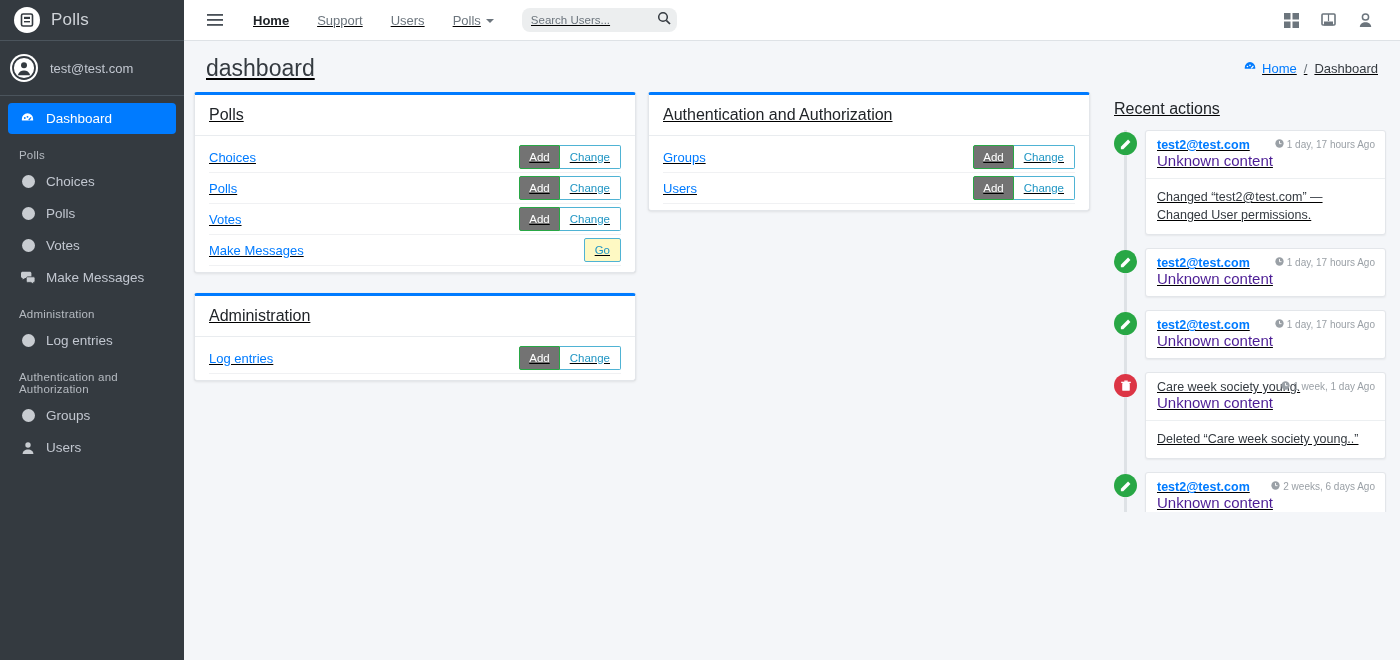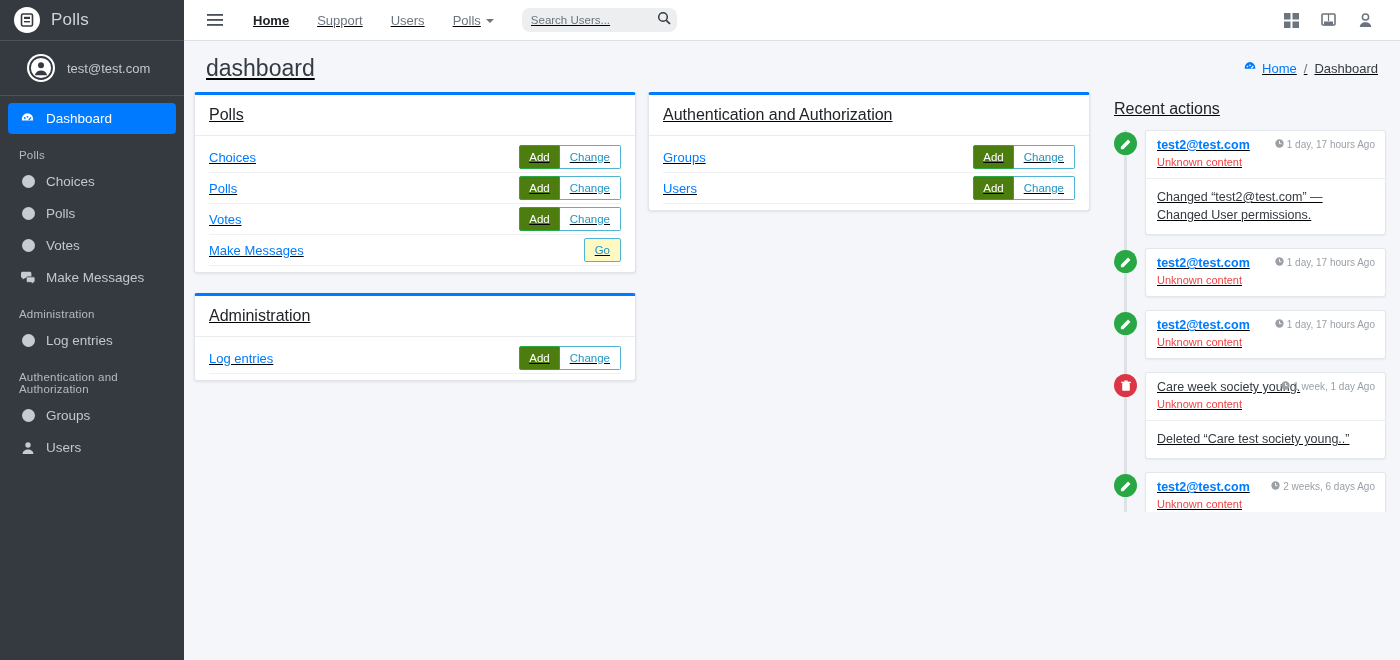--- a/index.html
+++ b/index.html
@@ -26,21 +26,21 @@
   }
   .brand-logo {
     width: 26px; height: 26px; border-radius: 50%;
     background: #fff; color: #343a40;
     display: flex; align-items: center; justify-content: center;
   }
   .brand-title { font-size: 17px; color: #cfd3d8; letter-spacing: .2px; }
 
   .user-panel {
     display: flex; align-items: center; gap: 12px;
-    padding: 13px 27px; border-bottom: 1px solid #4b545c;
+    padding: 13px 10px; border-bottom: 1px solid #4b545c;
   }
   .user-avatar {
     width: 28px; height: 28px; border-radius: 50%;
     background: #fff; display: flex; align-items: center; justify-content: center;
     color: #343a40;
   }
   .user-name { font-size: 13px; color: #c2c7d0; }
 
   .nav { padding: 7px 8px 0 8px; flex: 1; }
   .nav-item {
@@ -129,21 +129,21 @@
     height: 31px; border-bottom: 1px solid #f0f1f3;
   }
   .model-row:last-child { border-bottom: none; }
   .model-link { font-size: 13px; color: #007bff; text-decoration: none; cursor: pointer; }
   .btn-group { display: flex; }
   .btn {
     font-size: 11.5px; padding: 4px 9px; cursor: pointer;
     line-height: 1.25; font-family: "Liberation Sans", sans-serif;
   }
   .btn-add {
-    background: #4d7c0f; color: #fff; border: 1px solid #28a745;
+    background: #737373; color: #fff; border: 1px solid #28a745;
     border-radius: 2px 0 0 2px;
   }
   .btn-change {
     background: #fff; color: #2196c4; border: 1px solid #4fb3d4;
     border-left: none; border-radius: 0 2px 2px 0; padding: 4px 10px;
   }
   .btn-go {
     background: #fef9c3; color: #2196c4; border: 1px solid #4fb3d4;
     border-radius: 2px; padding: 4px 10px;
   }
@@ -170,21 +170,21 @@
     background: #fff; border: 1px solid #e3e6ea; border-radius: 3px;
     box-shadow: 0 1px 2px rgba(0,0,0,.06);
   }
   .tl-head { padding: 7px 11px 8px 11px; position: relative; }
   .tl-time {
     position: absolute; right: 10px; top: 8px;
     font-size: 10px; color: #9aa0a6; display: flex; align-items: center; gap: 3px; text-align: center;
   }
   .tl-obj { font-size: 12.5px; font-weight: bold; color: #007bff; text-decoration: none; cursor: pointer; display:block; }
   .tl-obj.plain { color: #343a40; font-weight: normal; cursor: default; }
-  .tl-ctype { font-size: 11px; color: #ef4444; }
+  .tl-ctype { font-size: 15px; color: #4c1d95; }
   .tl-body {
     padding: 9px 11px 10px 11px; border-top: 1px solid #eceff1;
     font-size: 12.5px; color: #343a40; line-height: 1.45;
   }
 </style>
 </head>
 <body>
 
 <aside class="sidebar">
   <div class="brand">
@@ -516,21 +516,21 @@
                   <svg width="9" height="9" viewBox="0 0 10 10">
                       <circle cx="5" cy="5" r="4.6" fill="#9aa0a6"></circle>
                       <path d="M5 2.2v3h2.2" stroke="#fff" stroke-width="1" fill="none"></path>
                     </svg>
                 </span>
                 <span>1 week, 1 day Ago</span>
               </span>
               <span class="tl-obj plain">Care week society young.</span>
               <span class="tl-ctype">Unknown content</span>
             </div>
-            <div class="tl-body">Deleted “Care test society young..”</div>
+            <div class="tl-body">Deleted “Care week society young..”</div>
           </div>
         </div>
 
         <div class="tl-item">
           <span class="tl-icon edit-ico">
             <svg width="12" height="12" viewBox="0 0 14 14">
                 <path d="M1 10.2 9.4 1.8l2.8 2.8L3.8 13H1z" fill="#fff"></path>
               </svg>
           </span>
           <div class="tl-card">

